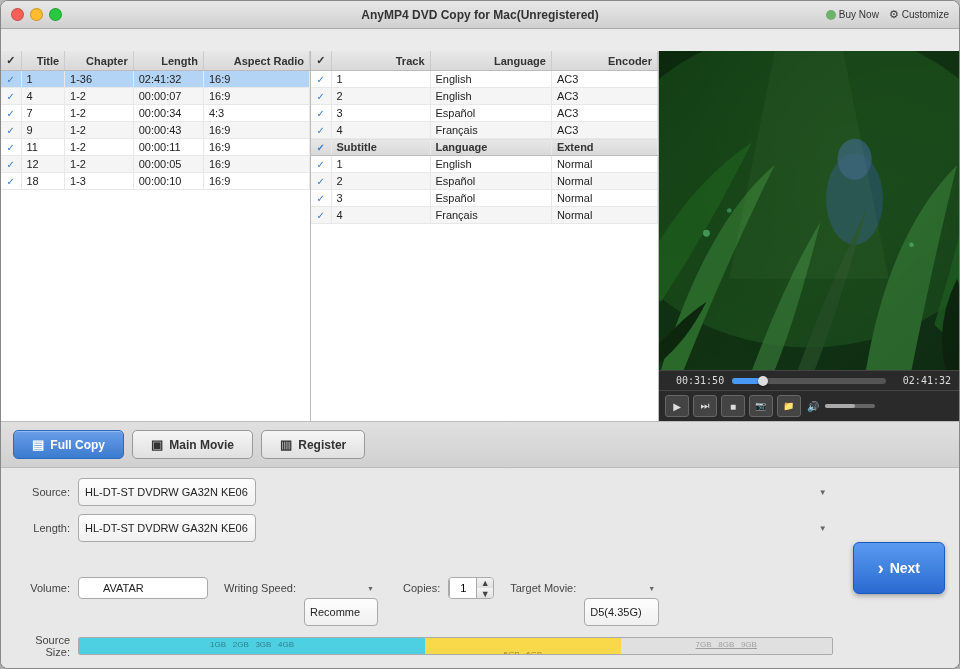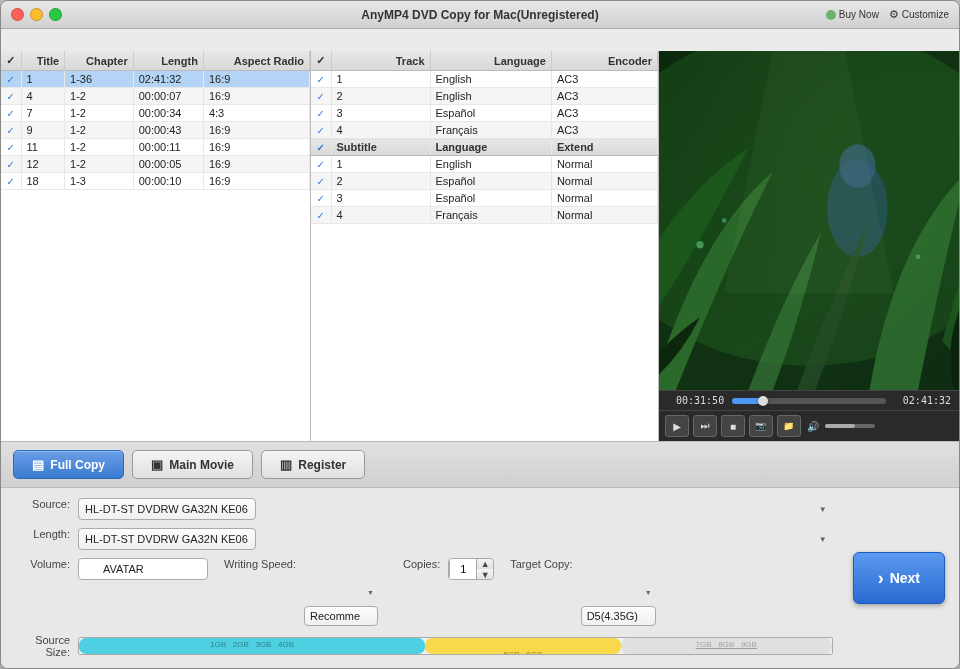--- a/index.html
+++ b/index.html
@@ -266,33 +266,34 @@
     }
 
     
     .form-area {
       background: #e8e8e8;
       padding: 10px 14px;
       flex-shrink: 0;
     }
     .form-row {
       display: flex;
+      align-items: center;
       margin-bottom: 8px;
       gap: 8px;
     }
     .form-label {
       width: 55px;
       text-align: right;
       color: #444;
       font-size: 11px;
       flex-shrink: 0;
     }
     .form-select {
       flex: 1;
-      height: 22px;
+      height: 28px;
       border: 1px solid #aaa;
       border-radius: 4px;
       background: linear-gradient(to bottom, #fdfdfd, #f0f0f0);
       padding: 0 6px;
       font-size: 11px;
       color: #222;
       appearance: none;
       -webkit-appearance: none;
       cursor: pointer;
     }
@@ -350,21 +351,20 @@
       border: 1px solid #aaa;
       background: #f0f0f0;
       border-radius: 2px;
       overflow: hidden;
       position: relative;
       display: flex;
     }
     .size-segment {
       height: 100%;
       position: relative;
-      border-radius: 7px;
     }
     .size-segment-cyan { background: #4dd0e1; }
     .size-segment-yellow { background: #f9d84a; }
     .size-segment-empty { background: #e0e0e0; flex: 1; }
 
     .copies-stepper {
       display: flex;
       align-items: center;
       border: 1px solid #aaa;
       border-radius: 4px;
@@ -401,21 +401,21 @@
       content: '▼';
       position: absolute;
       right: 4px;
       top: 50%;
       transform: translateY(-50%);
       font-size: 7px;
       color: #666;
       pointer-events: none;
     }
     .small-select {
-      height: 20px;
+      height: 28px;
       border: 1px solid #aaa;
       border-radius: 4px;
       background: linear-gradient(to bottom, #fdfdfd, #f0f0f0);
       padding: 0 16px 0 5px;
       font-size: 11px;
       color: #222;
       appearance: none;
       -webkit-appearance: none;
       cursor: pointer;
       margin-top: 48px;
@@ -686,21 +686,21 @@
               </select>
             </div>
             <span style="margin-left:17px;color:#444;font-size:11px;">Copies:</span>
             <div class="copies-stepper">
               <input type="text" class="copies-input" value="1" style="">
               <div style="display:flex;flex-direction:column;height:22px;">
                 <button class="stepper-btn" style="height:11px;">▲</button>
                 <button class="stepper-btn" style="height:11px;">▼</button>
               </div>
             </div>
-            <span style="margin-left:8px;color:#444;font-size:11px;">Target Copy:</span>
+            <span style="margin-left:8px;color:#444;font-size:11px;">Target Movie:</span>
             <div class="small-select-wrapper">
               <select class="small-select">
                 <option>D5(4.35G)</option>
                 <option>D9(7.95G)</option>
               </select>
             </div>
           </div>
 
           <div class="source-size-row">
             <span class="form-label">Source Size:</span>

